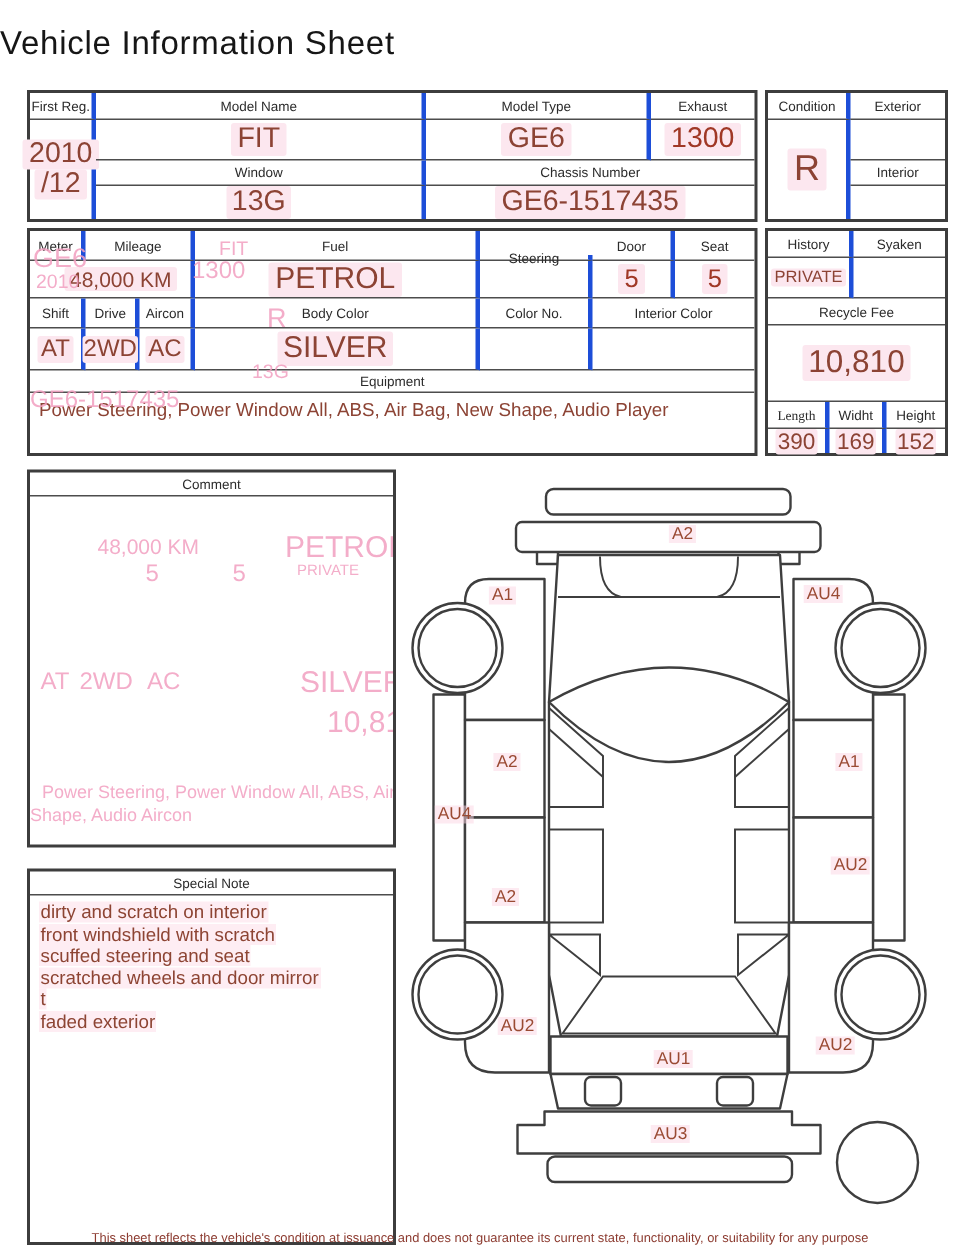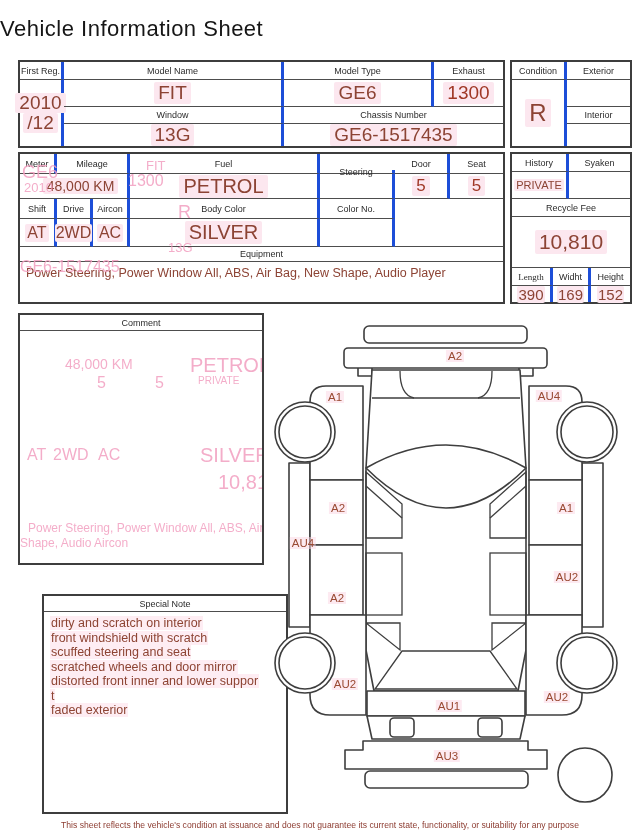--- a/index.html
+++ b/index.html
@@ -102,20 +102,21 @@
       </div>
     <div class="cell bb" style="grid-area:2/7;font-size:17px;">
       <span class="num hl">5</span>
       </div>
 
     <div class="cell hdr bb br" style="grid-area:3/1;">Shift</div>
     <div class="cell hdr bb br" style="grid-area:3/2;">Drive</div>
     <div class="cell hdr bb br" style="grid-area:3/3;">Aircon</div>
     <div class="cell hdr bb br" style="grid-area:3/4;">Body Color</div>
     <div class="cell hdr bb br" style="grid-area:3/5;">Color No.</div>
+    <div class="cell hdr bb" style="grid-area:3/6/4/8;">Interior Color</div>
 
     <div class="cell bb br" style="grid-area:4/1;font-size:16px;">
       <span class="val hl" style="padding:0 2px;">AT</span>
       </div>
     <div class="cell bb br" style="grid-area:4/2;font-size:16px;">
       <span class="val hl" style="padding:0 1px;">2WD</span>
       </div>
     <div class="cell bb br" style="grid-area:4/3;font-size:16px;">
       <span class="val hl" style="padding:0 2px;">AC</span>
       </div>
@@ -178,28 +179,27 @@
       <span class="ghost" style="left:7px;top:115px;font-size:16px;">AT</span>
       <span class="ghost" style="left:33px;top:115px;font-size:16px;">2WD</span>
       <span class="ghost" style="left:78px;top:115px;font-size:16px;">AC</span>
       <span class="ghost" style="left:180px;top:113px;font-size:20px;">SILVER</span>
       <span class="ghost" style="left:198px;top:140px;font-size:20px;">10,810</span>
       <span class="ghost" style="left:8px;top:190px;font-size:12px;">Power Steering, Power Window  All, ABS, Air Bag, New</span>
       <span class="ghost" style="left:0px;top:205px;font-size:12px;">Shape, Audio Aircon</span>
     </div>
   </div>
 
-  <div class="abs box" style="left:18px;top:594px;width:246px;height:220px;margin-left:24px;">
+  <div class="abs box" style="left:18px;top:579px;width:246px;height:251px;">
     <div class="boxhead">Special Note</div>
     <div style="padding-top:4px;">
       <p class="noteline"><span>dirty and scratch on interior</span></p>
       <p class="noteline"><span>front windshield with scratch</span></p>
       <p class="noteline"><span>scuffed steering and seat</span></p>
       <p class="noteline"><span>scratched wheels and door mirror</span></p>
-      <p class="noteline"><span>distorted front inner and lower suppor</span></p>
       <p class="noteline"><span>t</span></p>
       <p class="noteline"><span>faded exterior</span></p>
     </div>
   </div>
 
   <div class="abs" style="left:268px;top:310px;width:372px;height:500px;">
     <svg width="372" height="500" viewBox="0 0 372 500">
 
       <rect class="lnw" x="96" y="16" width="163" height="17" rx="5"></rect>
       <rect class="lnw" x="76" y="38" width="203" height="20" rx="4"></rect>

